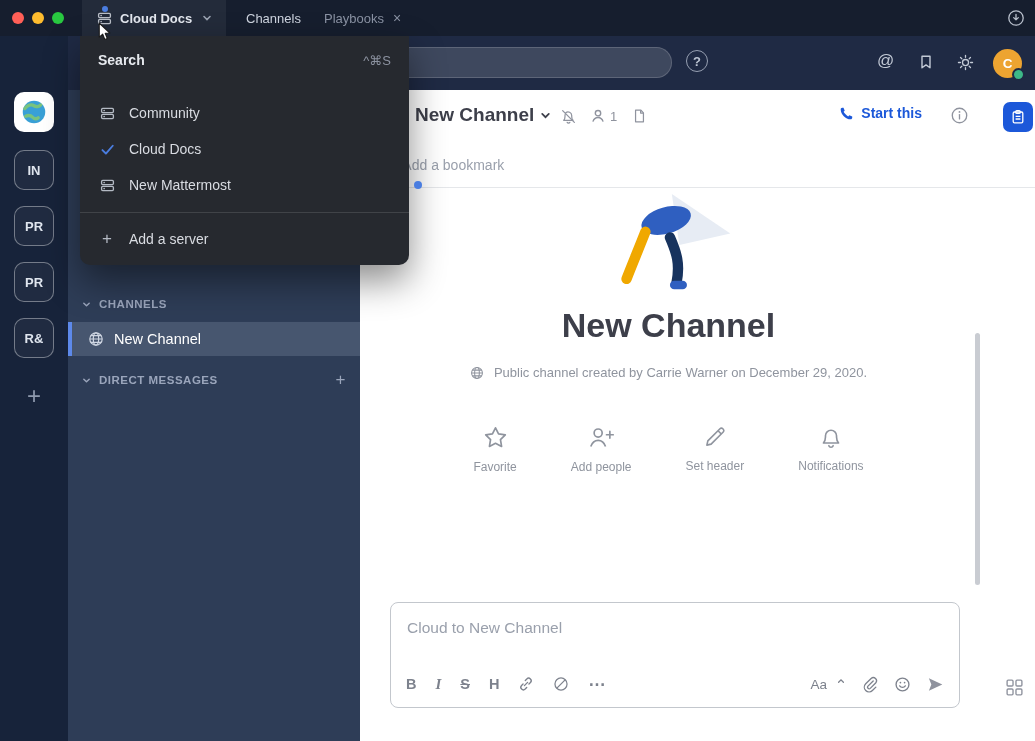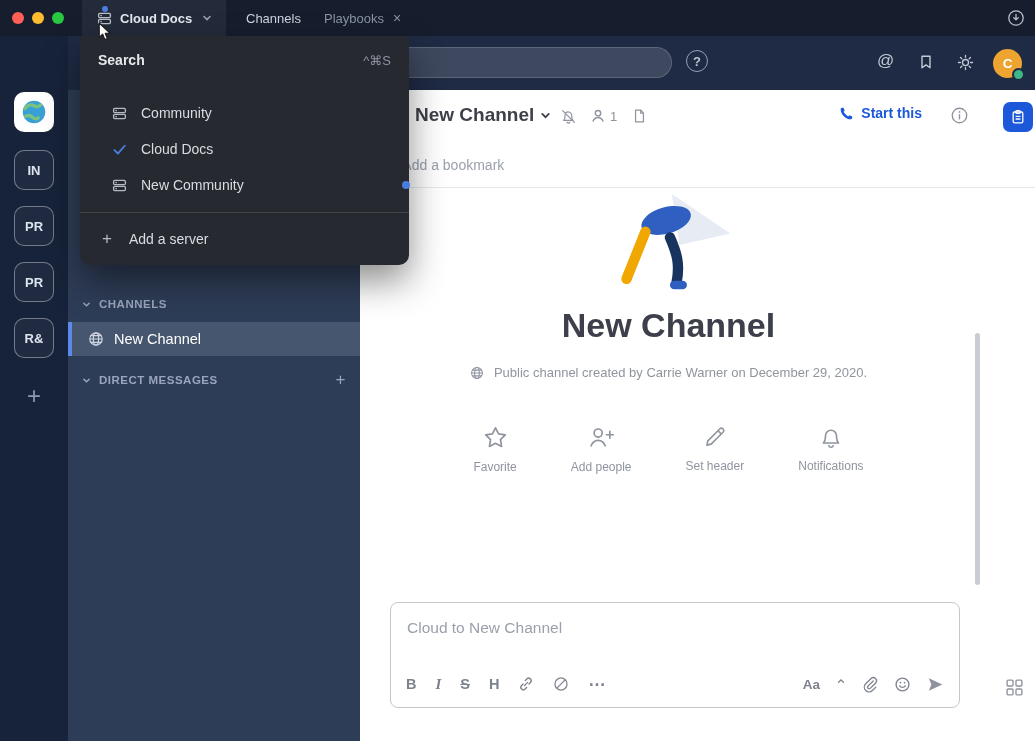--- a/index.html
+++ b/index.html
@@ -73,32 +73,32 @@
   .actions{margin-top:44px;display:flex;justify-content:center;gap:54px}
   .action{display:flex;flex-direction:column;align-items:center;gap:9px;color:#8f949e;font-size:12px}
   .composer{position:absolute;left:30px;top:512px;width:570px;height:106px;border:1px solid #c3c7cd;border-radius:8px;background:#fff}
   .composer-ph{padding:16px 16px 0;color:#9aa0ac;font-size:15.5px}
   .fmt-bar{position:absolute;left:0;right:0;bottom:0;height:46px;display:flex;align-items:center;gap:19px;padding:0 15px;color:#7d828d}
   .fmt{font-size:14.5px;font-weight:700}
   .fmt-i{font-family:"Liberation Serif",serif;font-style:italic;font-size:15px}
   .fmt-s{text-decoration:line-through;font-weight:600}
   .fmt-more{font-size:17px;letter-spacing:1px;font-weight:700}
   .fmt-right{margin-left:auto;display:flex;align-items:center;gap:16px}
-  .fmt-aa{display:flex;align-items:flex-start;gap:17px;font-size:13.5px;font-weight:700;color:#7d828d}
+  .fmt-aa{display:flex;align-items:flex-start;gap:10px;font-size:13.5px;font-weight:400;color:#7d828d}
   .send-ico{color:#8f939e}
   .scrollbar{position:absolute;left:615px;top:243px;width:5px;height:252px;border-radius:3px;background:#c9ccd2}
   .rail-blue{position:absolute;left:643px;top:12px;width:30px;height:30px;border-radius:7px;background:#1c58d9;display:flex;align-items:center;justify-content:center}
   .grid-btn{position:absolute;left:645px;top:588px;color:#8f939e}
 
   
   .servers-menu{position:absolute;left:80px;top:36px;width:329px;height:229px;background:#26292f;border-radius:0 0 10px 10px;box-shadow:0 16px 36px rgba(0,0,0,.45);z-index:50}
   .sm-header{display:flex;align-items:center;justify-content:space-between;height:48px;padding:0 18px}
   .sm-title{color:#e6e9ee;font-size:14px;font-weight:700}
   .sm-shortcut{color:#8c92a0;font-size:13px}
-  .sm-item{position:absolute;left:0;width:360px;height:36px;display:flex;align-items:center;gap:13px;padding:0 30px;color:#d9dce2;font-size:14px}
+  .sm-item{position:absolute;left:0;width:360px;height:36px;display:flex;align-items:center;gap:13px;padding:0 18px;color:#d9dce2;font-size:14px}
   .sm-i1{top:59px}.sm-i2{top:95px}.sm-i3{top:131px}
   .sm-icon{width:18px;display:flex;justify-content:center;color:#b4bac4}
   .sm-dot{margin-left:auto;width:8px;height:8px;border-radius:50%;background:#4a7de0}
   .sm-divider{position:absolute;left:0;top:176px;width:329px;height:1px;background:rgba(255,255,255,.12)}
   .sm-add{position:absolute;left:0;top:184px;width:329px;height:38px;display:flex;align-items:center;gap:13px;padding:0 18px;color:#d9dce2;font-size:14px}
   .sm-plus{width:18px;text-align:center;color:#b4bac4;font-size:17px;font-weight:400}
 
   .cursor{position:absolute;left:98px;top:22px;z-index:60}
 </style>
 </head>
@@ -477,21 +477,21 @@
       <span class="sm-icon">
         <svg width="15" height="15" viewBox="0 0 16 16">
             <g fill="none" stroke="currentColor" stroke-width="1.4">
               <rect x="1.7" y="2.6" width="12.6" height="4.4" rx="1.2"></rect>
               <rect x="1.7" y="9" width="12.6" height="4.4" rx="1.2"></rect>
             </g>
             <circle cx="4.4" cy="4.8" r=".9" fill="currentColor"></circle>
             <circle cx="4.4" cy="11.2" r=".9" fill="currentColor"></circle>
           </svg>
       </span>
-      <span>New Community</span>
+      <span>New Mattermost</span>
       <span class="sm-dot"></span>
     </div>
     <div class="sm-divider"></div>
     <div class="sm-add">
       <span class="sm-plus">+</span>
       <span>Add a server</span>
     </div>
   </div>
 
   <span class="cursor">

